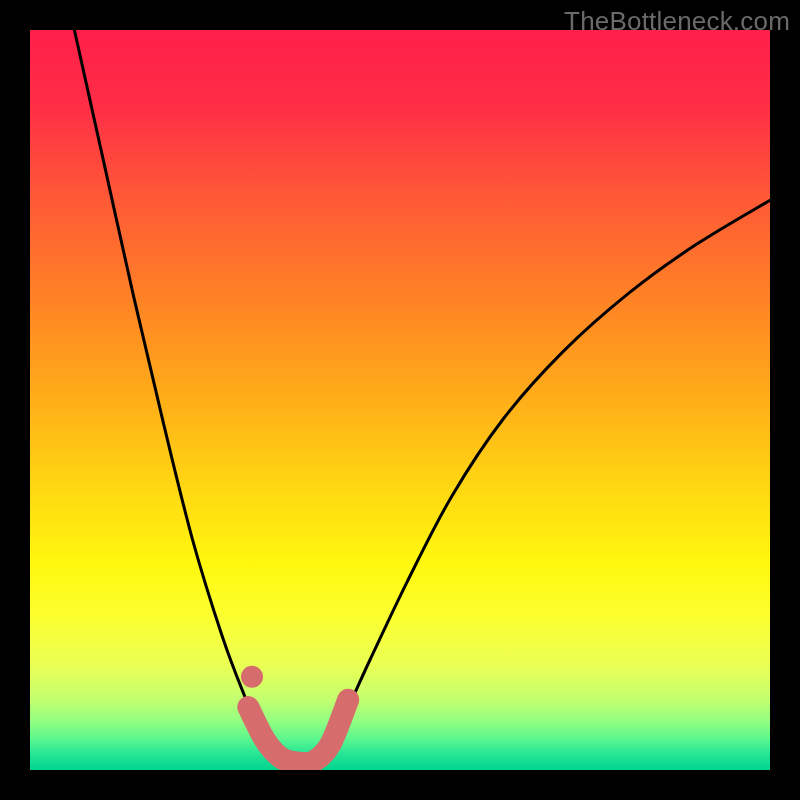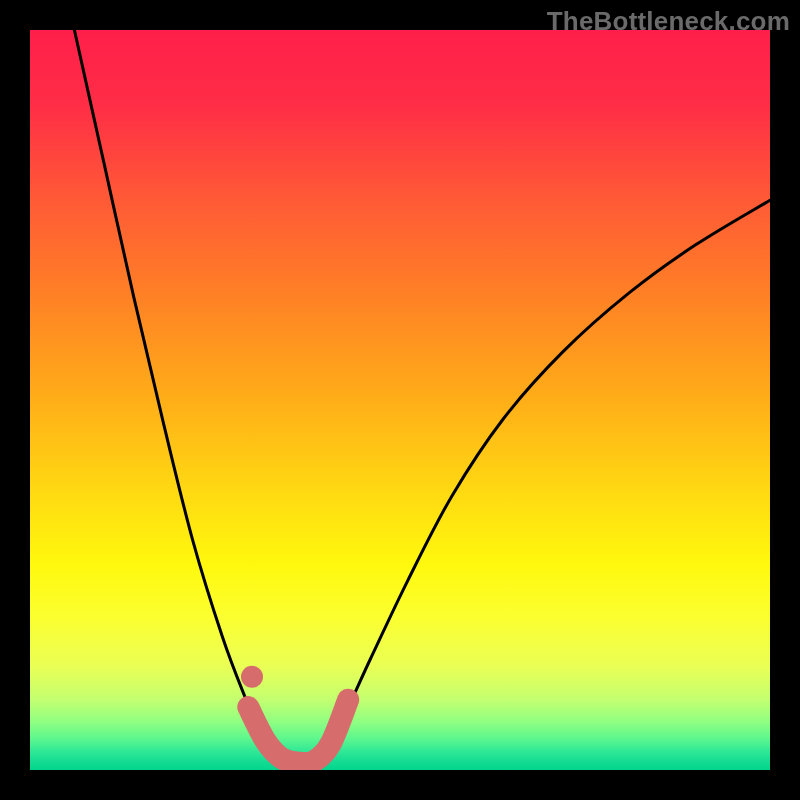--- a/index.html
+++ b/index.html
@@ -34,21 +34,21 @@
     width: 100%;
     height: 100%;
   }
   .watermark {
     position: absolute;
     top: 6px;
     right: 10px;
     color: #6a6a6a;
     font-size: 26px;
     letter-spacing: 0.2px;
-    font-weight: 700;
+    font-weight: 400;
     user-select: none;
     margin-left: 48px;
   }
   svg.curve-layer {
     position: absolute;
     left: 0;
     top: 0;
     width: 740px;
     height: 740px;
     overflow: visible;

